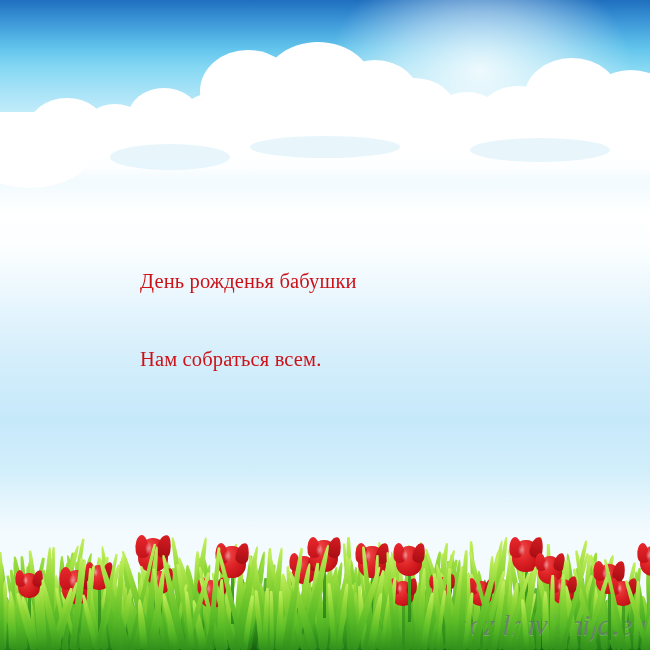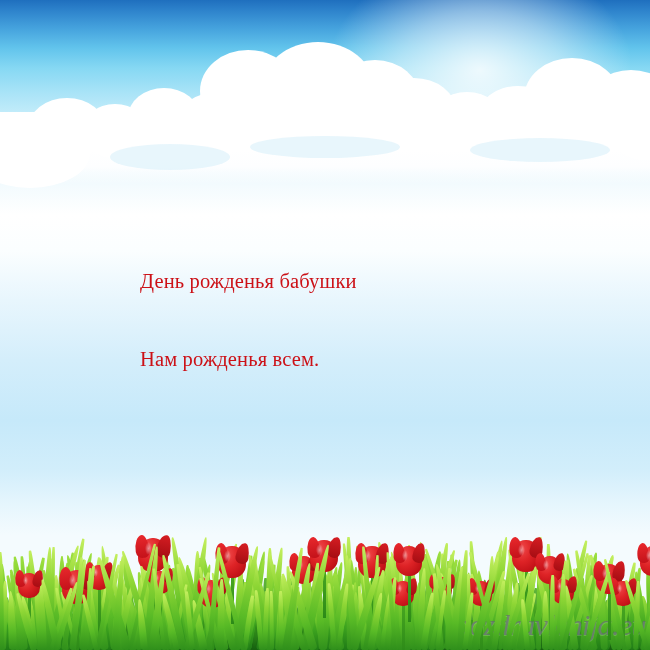--- a/index.html
+++ b/index.html
@@ -197,21 +197,21 @@
     <div class="puff" style="left:610px; top:62px; width:70px; height:58px;"></div>
 
     <div class="haze" style="left:110px; top:104px; width:120px; height:26px;"></div>
     <div class="haze" style="left:250px; top:96px; width:150px; height:22px;"></div>
     <div class="haze" style="left:470px; top:98px; width:140px; height:24px;"></div>
   </div>
 
   <div class="poem">
     <div class="stanza">
       <span class="line">День рожденья бабушки</span>
-      <span class="line">Нам рожденья всем.</span>
+      <span class="line">Нам собраться всем.</span>
     </div>
     
     
   </div>
 
   <div class="grass" id="grass">
     <div class="soil"></div>
   <div class="blade dark" style="left: 14.1005px; width: 7.54482px; height: 63.7991px; transform: rotate(-5.05189deg); opacity: 0.9;"></div>
       <div class="blade dark" style="left: 204.168px; width: 7.28931px; height: 35.2165px; transform: rotate(-6.95858deg); opacity: 0.9;"></div>
       <div class="blade dark" style="left: 159.39px; width: 6.64532px; height: 62.8126px; transform: rotate(1.19708deg); opacity: 0.9;"></div>

